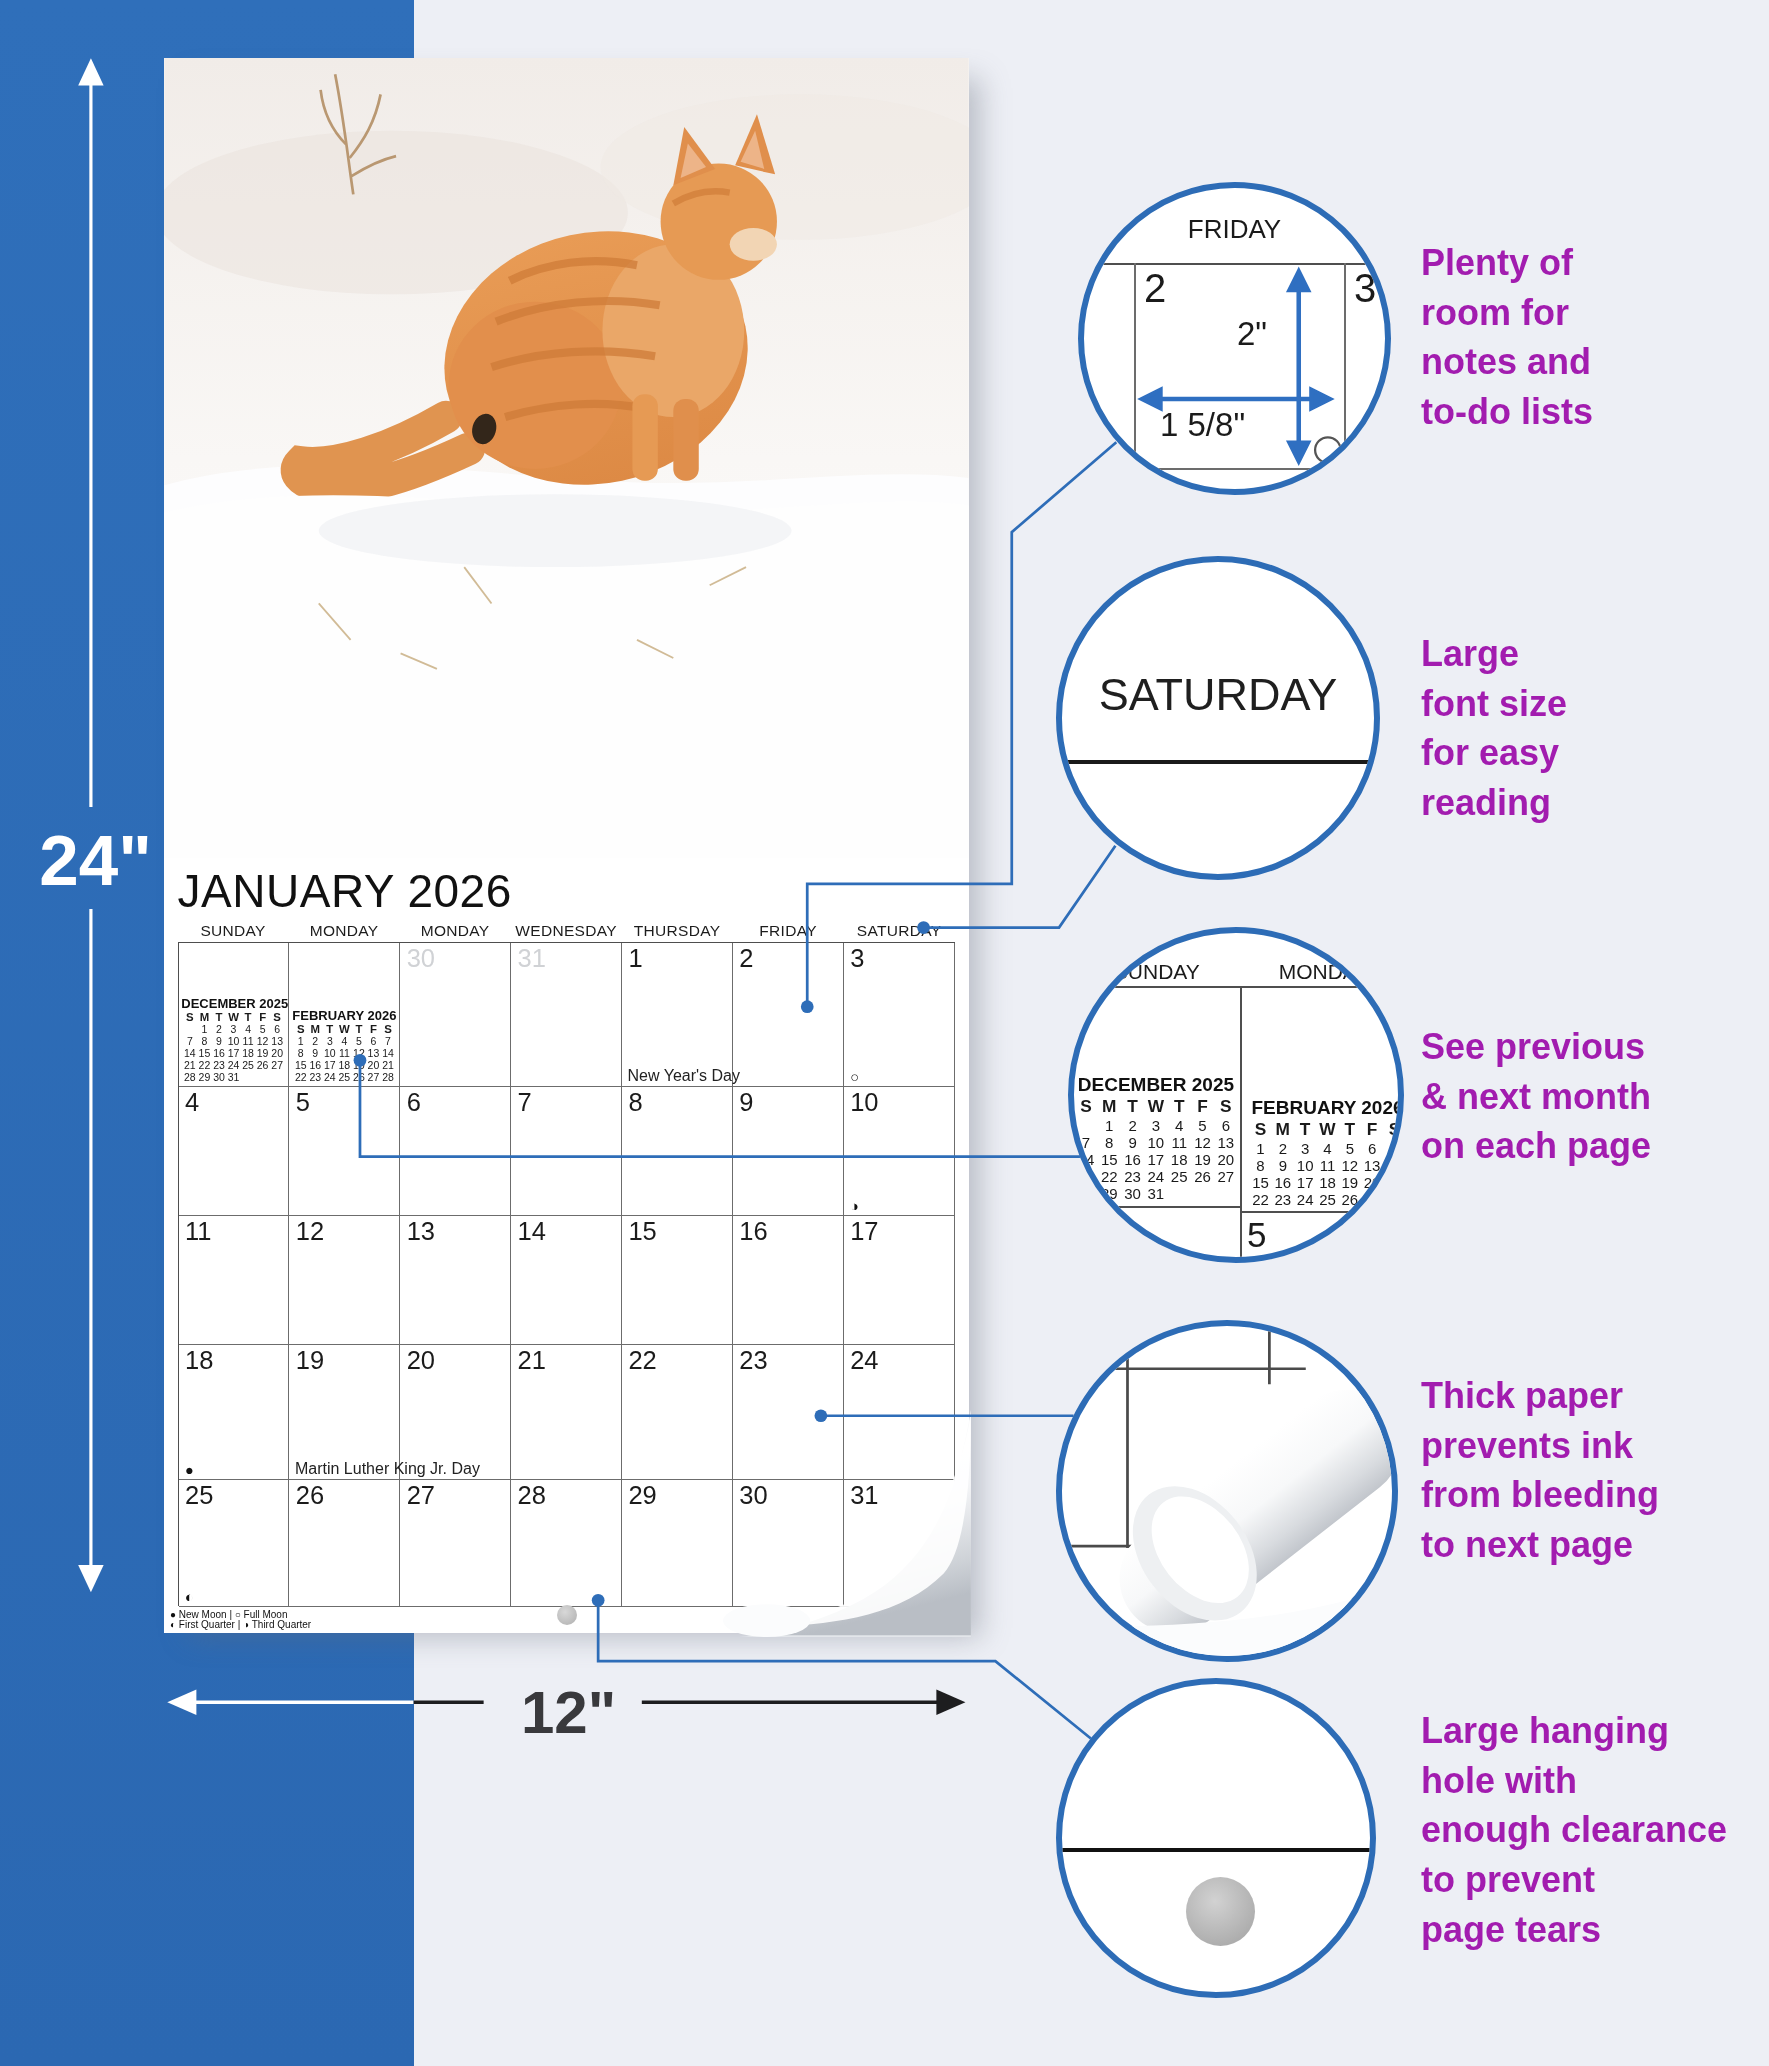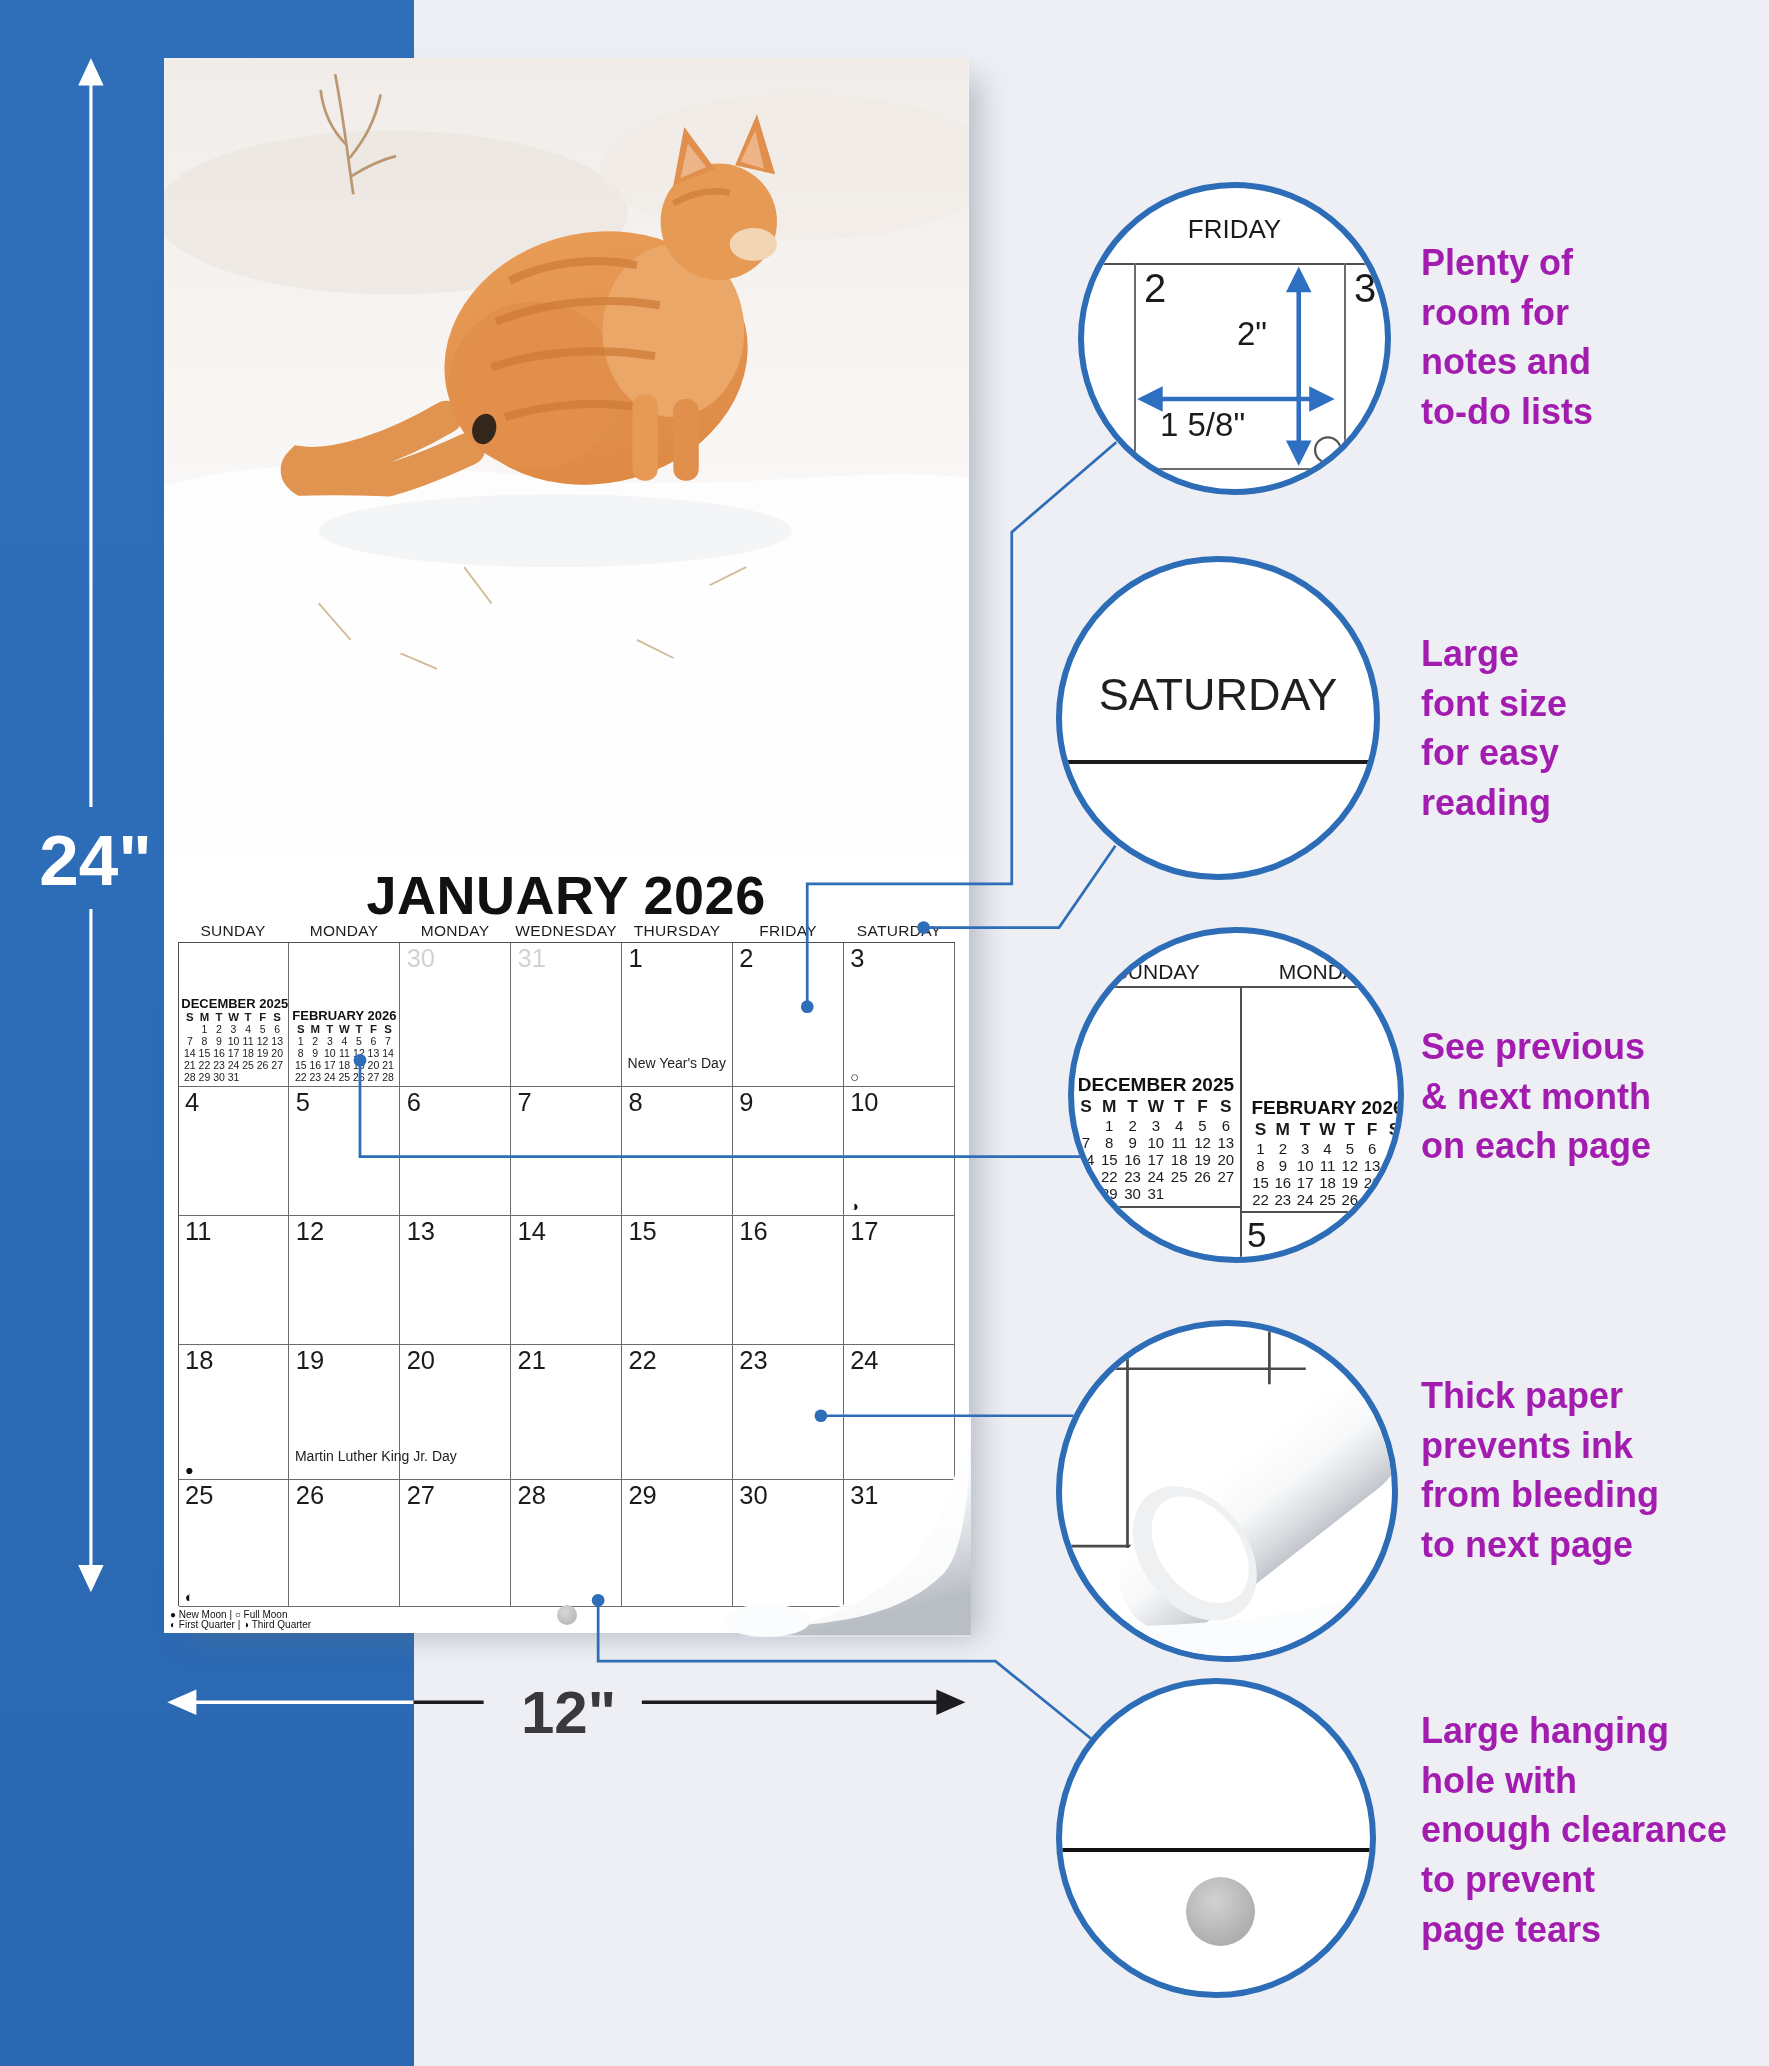--- a/index.html
+++ b/index.html
@@ -4,31 +4,31 @@
 <style>
   html,body{margin:0;padding:0;background:#dfe2ea;}
   .stage{position:relative;width:1769px;height:2067px;overflow:hidden;background:#edeff5;
          font-family:"Liberation Sans",sans-serif;}
   .blue-panel{position:absolute;left:0;top:0;width:414px;height:2067px;
               background:linear-gradient(180deg,#2f6fba 0%,#2b68b2 100%);}
   
   .page{position:absolute;left:164px;top:58px;width:805px;height:1575px;background:#fff;
         box-shadow:18px 12.7px 27px -7.3px rgba(100,108,122,.38);}
   .photo{position:absolute;left:0;top:0;width:805px;height:800px;overflow:hidden;}
-  .cal-title{position:absolute;left:13.6px;top:806px;width:777px;text-align:center;
-             font-size:54px;font-weight:bold;color:#111;letter-spacing:0.5px;}
+  .cal-title{position:absolute;left:13.6px;top:806px;width:777px;
+             font-size:46px;font-weight:normal;color:#111;letter-spacing:0.5px;}
   .dow-row{position:absolute;left:13.6px;top:864px;width:777px;display:flex;}
   .dow-row span{flex:1;text-align:center;font-size:15.5px;color:#1c1c1c;letter-spacing:0.3px;}
   .grid{position:absolute;left:13.6px;top:884px;width:777px;height:664px;display:grid;
         grid-template-columns:repeat(7,1fr);grid-template-rows:144px 129px 129px 135px 127px;
         border-top:1.8px solid #4e4e4e;border-left:1.8px solid #4e4e4e;box-sizing:border-box;background:#fff;}
   .cell{position:relative;border-right:0.9px solid #6c6c6c;border-bottom:0.9px solid #6c6c6c;}
   .cell .date{position:absolute;left:6.4px;top:0.9px;font-size:25.5px;color:#1b1b1b;}
   .cell .date.muted{color:#d0d2d5;}
-  .cell .holiday{position:absolute;left:5.5px;bottom:15px;font-size:14px;color:#222;white-space:nowrap;}
+  .cell .holiday{position:absolute;left:5.5px;bottom:1px;font-size:16px;color:#222;white-space:nowrap;}
   .cell .moon{position:absolute;left:6.4px;bottom:1.8px;font-size:14.5px;color:#111;line-height:1;}
   
   .mini{position:absolute;inset:0.9px 1.8px;display:flex;flex-direction:column;justify-content:flex-end;
         padding:1.8px 0.9px;box-sizing:border-box;}
   .mini .m-title{font-size:13px;font-weight:bold;color:#111;text-align:center;white-space:nowrap;}
   .mini .m-row{display:flex;justify-content:space-between;padding:0 1.8px;}
   .mini .m-row span{width:13.6px;text-align:center;font-size:10.5px;color:#1a1a1a;}
   .mini .m-letters span{font-weight:bold;font-size:11.4px;}
   .mini.lg .m-title{font-size:19px;}
   .mini.lg .m-row span{width:22px;font-size:15px;}

